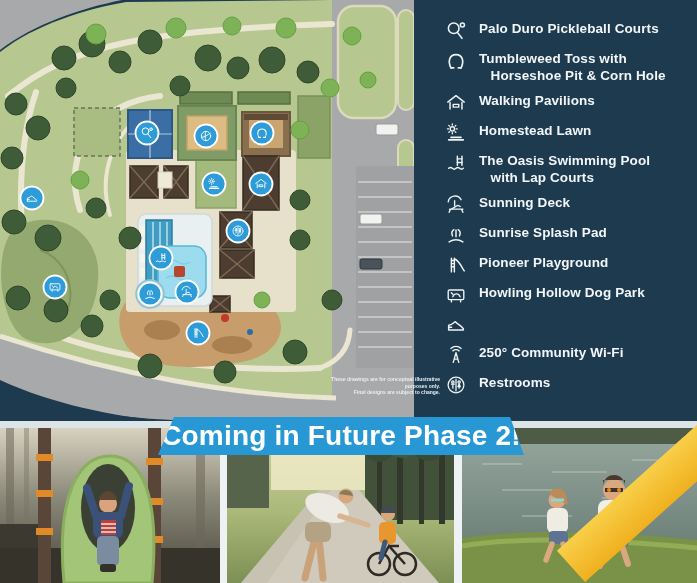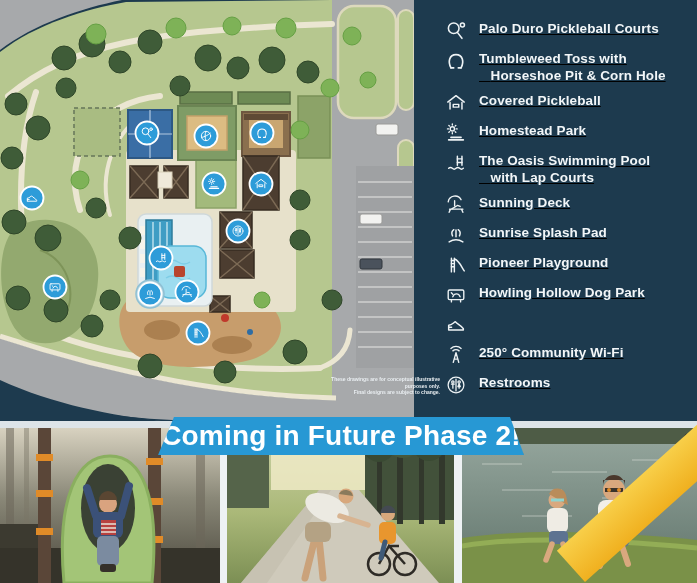--- a/index.html
+++ b/index.html
@@ -5,21 +5,21 @@
   * { margin:0; padding:0; box-sizing:border-box; }
   html,body { background:#222; }
   body { font-family:"Liberation Sans", sans-serif; }
   .stage { position:relative; width:697px; height:583px; overflow:hidden; background:#1d3a4e; margin:0 auto; }
 
   
   .top-section { position:absolute; left:0; top:0; width:697px; height:421px; background:#1d3a4e; }
   .map-svg { position:absolute; left:0; top:0; }
 
   
-  .legend { position:absolute; left:413px; top:0; width:284px; height:421px; padding:20px 6px 4px 30px;text-decoration:underline; }
+  .legend { position:absolute; left:413px; top:0; width:284px; height:421px; padding:20px 6px 4px 30px; }
   .legend-item { display:flex; align-items:flex-start; margin-bottom:8px; }
   .licon { width:26px; height:22px; flex:0 0 26px; margin-right:10px; color:#eef3f5; display:flex; align-items:center; justify-content:center; }
   .licon svg { width:22px; height:22px; display:block; }
   .ltext { color:#f2f6f8; font-weight:bold; font-size:13.5px; line-height:17px; white-space:pre-wrap; letter-spacing:.1px; }
 
   
   .disclaimer { position:absolute; left:318px; top:376px; width:122px; text-align:right;
     color:#e9eef1; font-size:5px; line-height:6.5px; font-weight:bold; z-index:3; }
 
   
@@ -367,29 +367,29 @@
           </span>
           <span class="ltext">Tumbleweed Toss with
    Horseshoe Pit &amp; Corn Hole</span>
         </div>
         <div class="legend-item">
           <span class="licon">
             <svg viewBox="0 0 24 24">
               <use href="#i-pavilion" xlink:href="#i-pavilion"></use>
             </svg>
           </span>
-          <span class="ltext">Covered Pickleball</span>
+          <span class="ltext">Walking Pavilions</span>
         </div>
         <div class="legend-item">
           <span class="licon">
             <svg viewBox="0 0 24 24">
               <use href="#i-lawn" xlink:href="#i-lawn"></use>
             </svg>
           </span>
-          <span class="ltext">Homestead Park</span>
+          <span class="ltext">Homestead Lawn</span>
         </div>
         <div class="legend-item">
           <span class="licon">
             <svg viewBox="0 0 24 24">
               <use href="#i-pool" xlink:href="#i-pool"></use>
             </svg>
           </span>
           <span class="ltext">The Oasis Swimming Pool
    with Lap Courts</span>
         </div>

